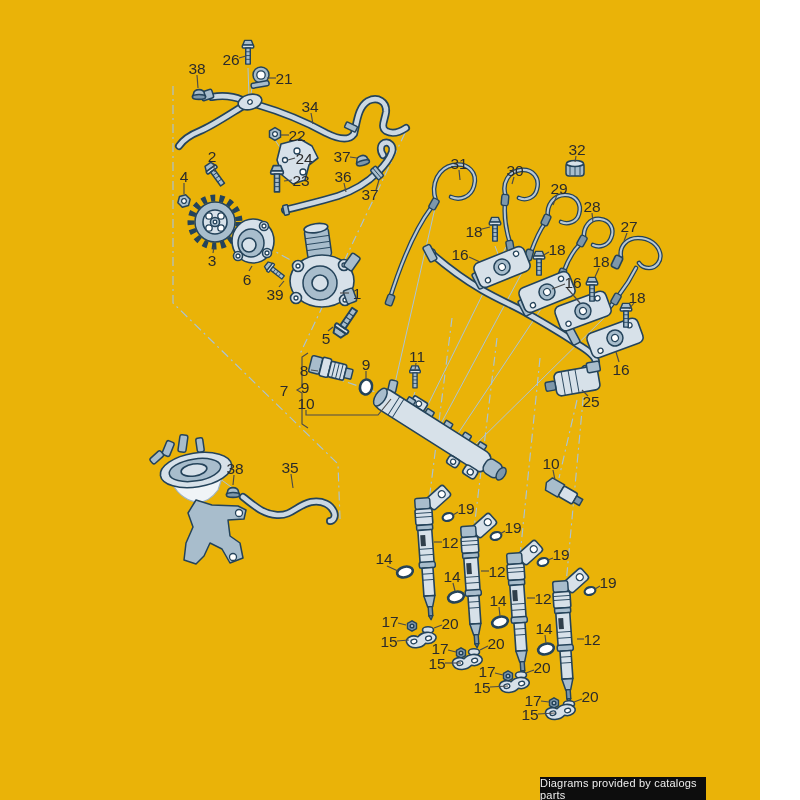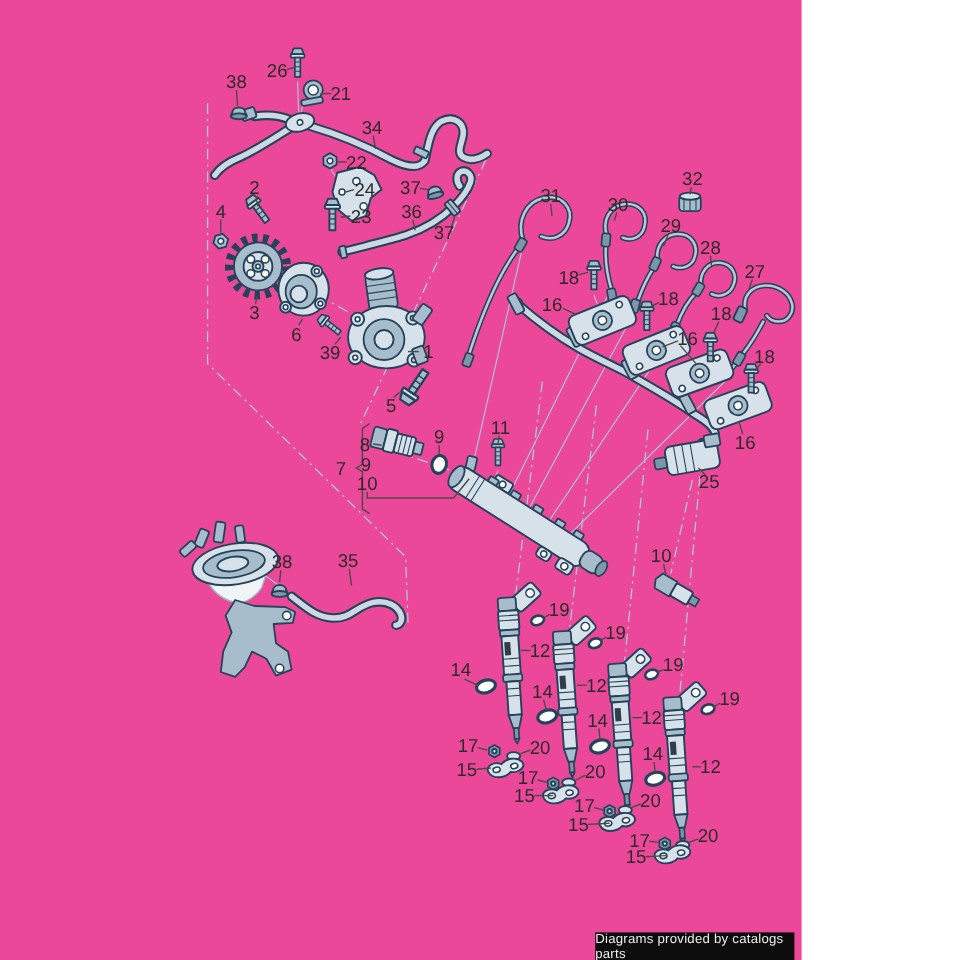--- a/index.html
+++ b/index.html
@@ -1,34 +1,34 @@
 <!DOCTYPE html>
 <html style="--outline: #24435a; --light: #d7e1e9; --mid: #a8bdcc; --dark: #7d97aa; --guide: #a9c3d8; --label: #2b2b2b; --leader: #4a4a4a; --badge-bg: #0d0d0d; --badge-fg: #ededed;"><head>
 <meta charset="utf-8">
 <style>
   html,body{margin:0;padding:0;background:#fff;width:800px;height:800px;overflow:hidden}
-  #stage{position:relative;width:668px;height:800px;background:#ec4899;font-family:"Liberation Sans",sans-serif}
+  #stage{position:relative;width:760px;height:800px;background:#eab308;font-family:"Liberation Sans",sans-serif}
   svg{position:absolute;left:0;top:0}
   .fl{fill:var(--light);stroke:var(--outline);stroke-width:1.6;stroke-linejoin:round}
   .fm{fill:var(--mid);stroke:var(--outline);stroke-width:1.5;stroke-linejoin:round}
   .fd{fill:var(--dark);stroke:var(--outline);stroke-width:1.4;stroke-linejoin:round}
   .fw{fill:#fff;stroke:var(--outline);stroke-width:1.3}
   .s1{fill:none;stroke:var(--outline);stroke-width:.9}
   .teeth{fill:none;stroke:var(--outline);stroke-width:7;stroke-dasharray:4.6 4.4}
   .tube{fill:none;stroke:var(--outline);stroke-width:8;stroke-linecap:round;stroke-linejoin:round}
   .tube-core{fill:none;stroke:#ccd8e2;stroke-width:4.6;stroke-linecap:round;stroke-linejoin:round}
   .pipe{fill:none;stroke:var(--outline);stroke-width:4.6;stroke-linecap:round;stroke-linejoin:round}
   .pipe-core{fill:none;stroke:#b9c9d6;stroke-width:2.1;stroke-linecap:round;stroke-linejoin:round}
   .or1{fill:#fff;stroke:var(--outline);stroke-width:2.6}
   .or2{fill:#fff;stroke:var(--outline);stroke-width:2.2}
   .g1{fill:none;stroke:var(--guide);stroke-width:1.15;stroke-dasharray:9 4 2 4}
   .g2{fill:none;stroke:var(--guide);stroke-width:1}
   .leader{fill:none;stroke:var(--leader);stroke-width:1.15}
   .callout{font:15.5px "Liberation Sans",sans-serif;fill:var(--label);text-anchor:middle}
-  #badge{position:absolute;left:496px;top:777px;width:166px;height:23px;background:var(--badge-bg);
+  #badge{position:absolute;left:540px;top:777px;width:166px;height:23px;background:var(--badge-bg);
     color:var(--badge-fg);font:11px "Liberation Sans",sans-serif;display:flex;align-items:center;justify-content:flex-start;letter-spacing:.2px}
 </style>
 </head>
 <body>
 
 <div id="stage">
 <svg id="cv" width="800" height="800" viewBox="0 0 800 800">
   <defs>
     <g id="bolt">
           <path class="fm" d="M-5.5,-2 L-3.5,-7 L3.5,-7 L5.5,-2 Z"></path>

